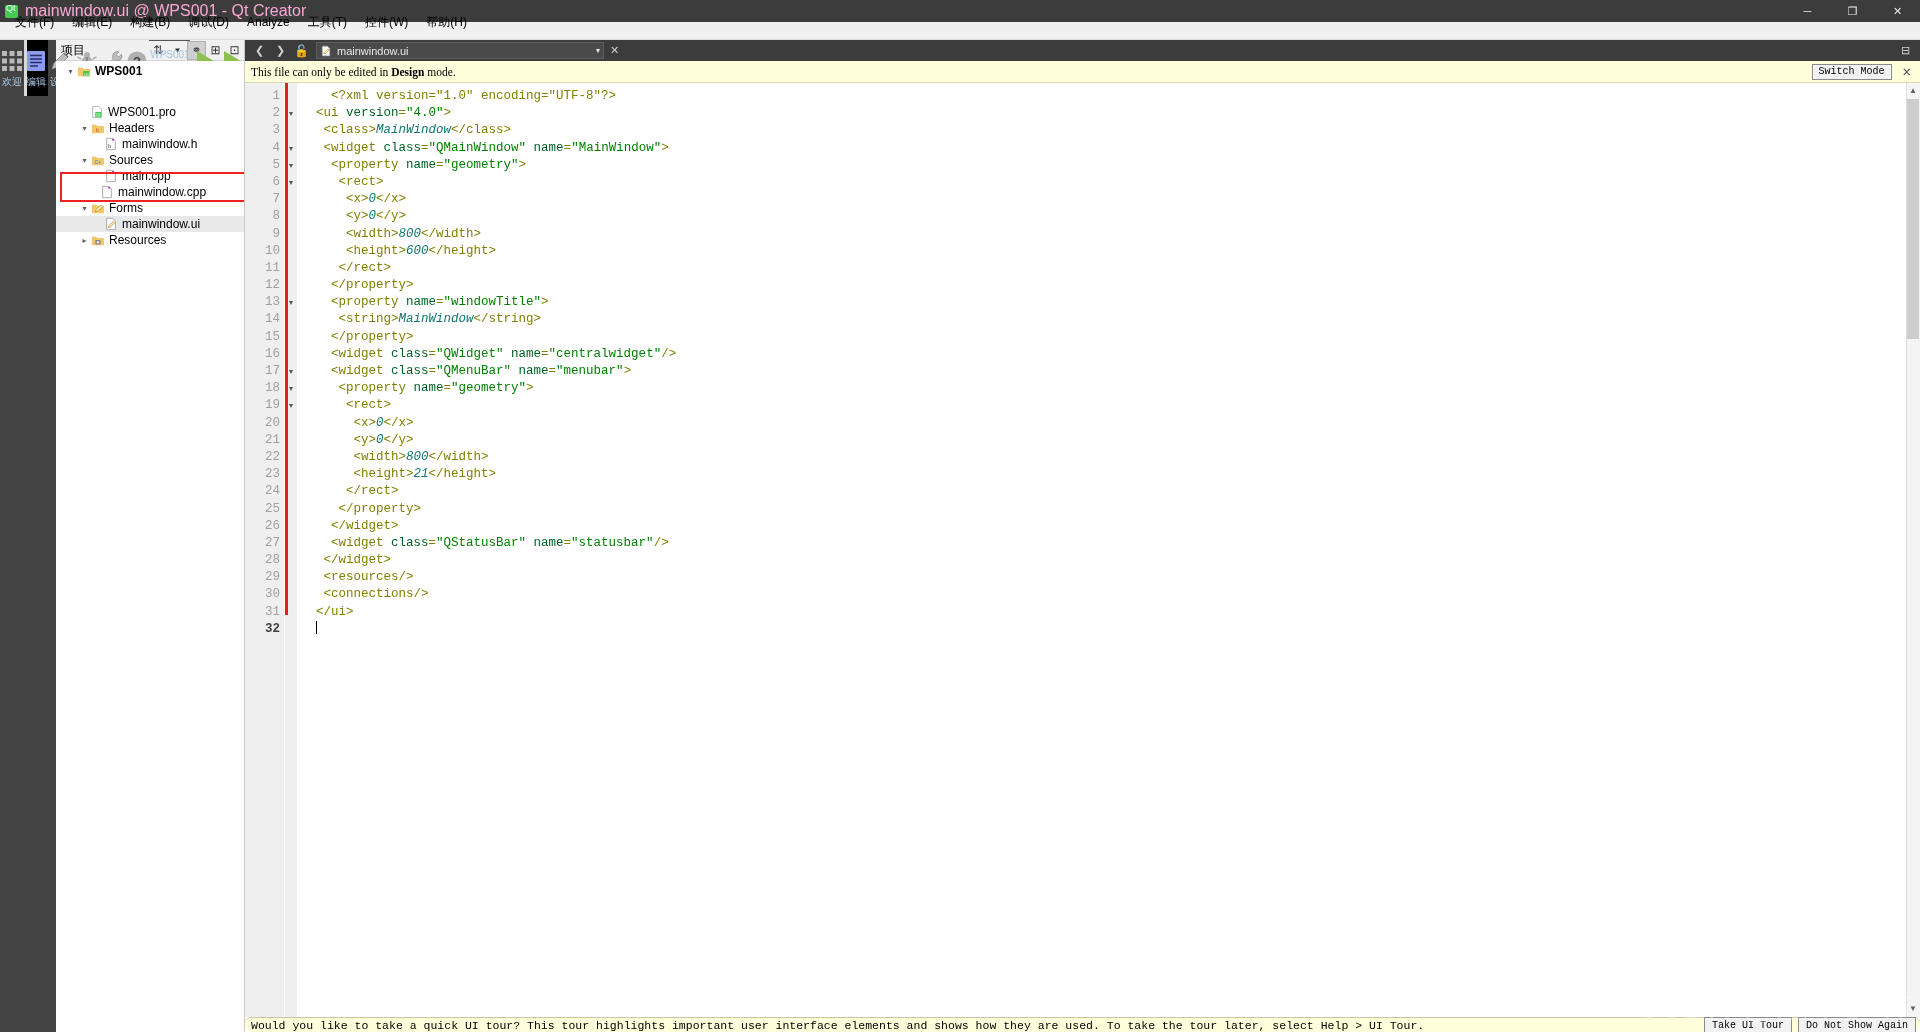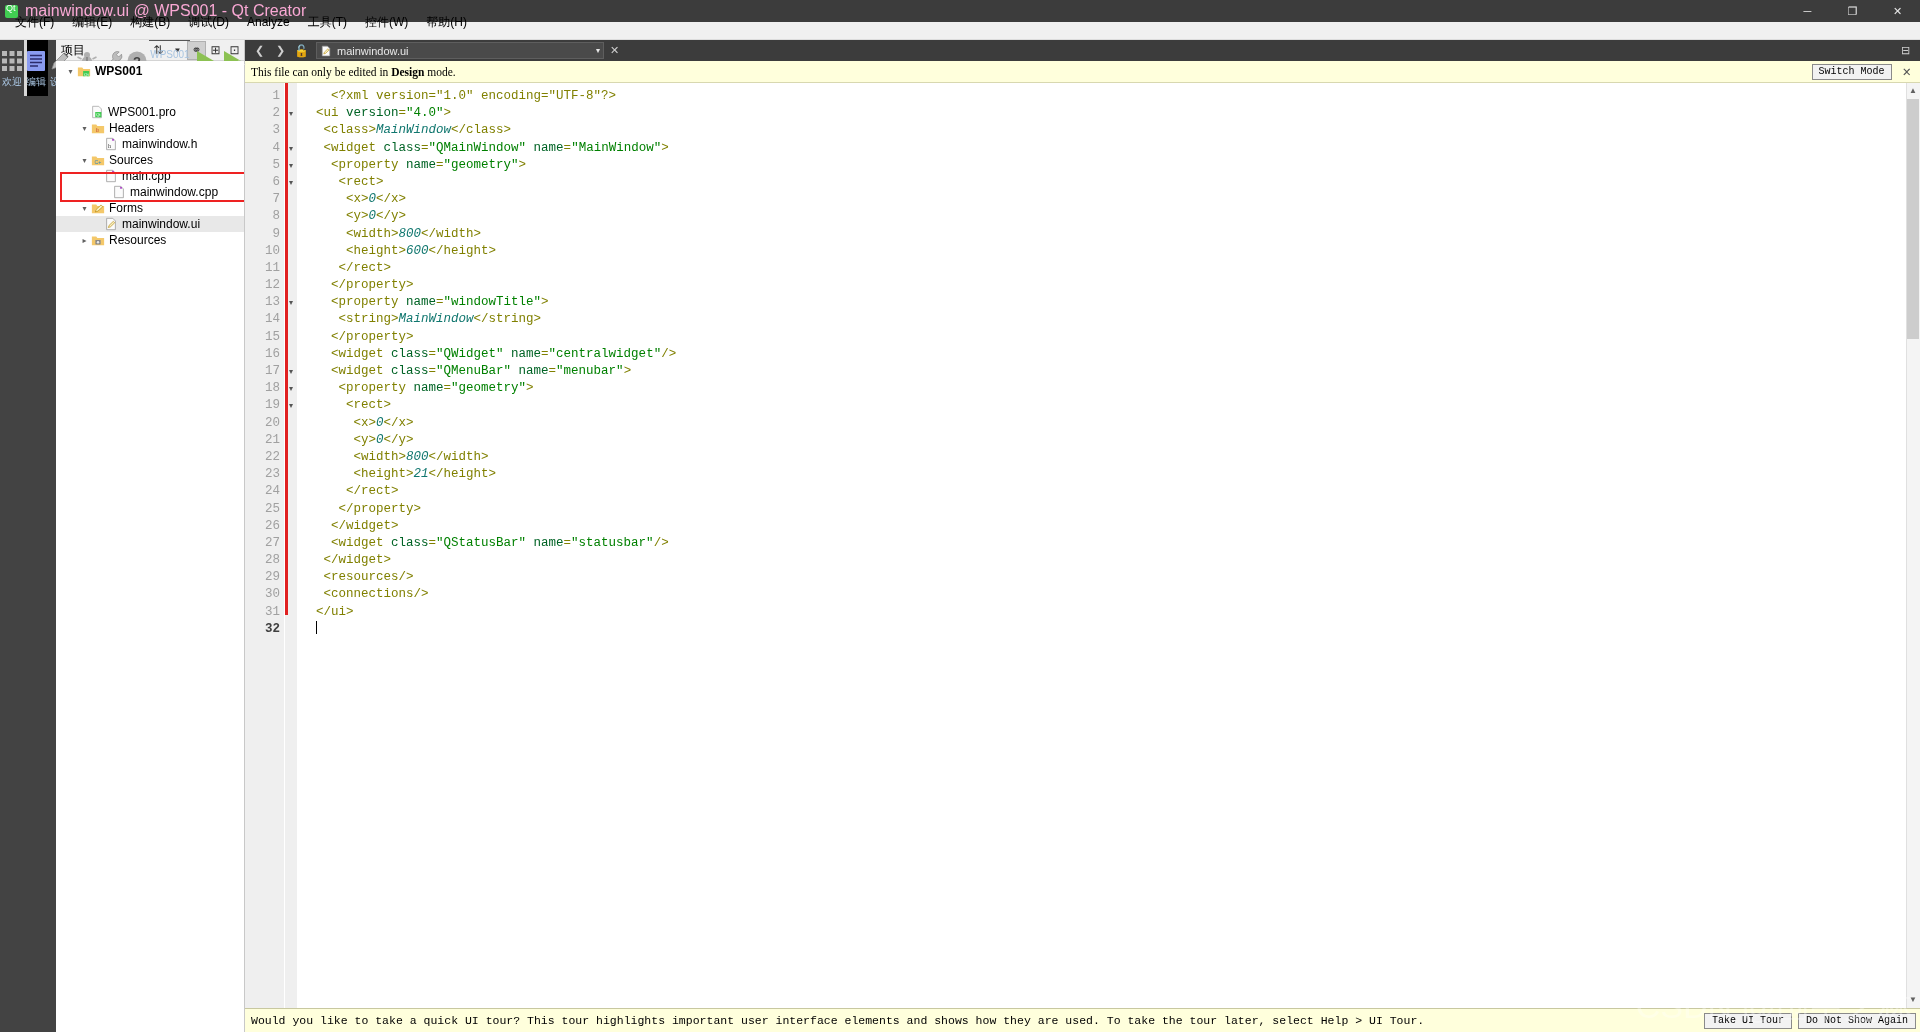--- a/index.html
+++ b/index.html
@@ -186,24 +186,25 @@
   #vthumb {
     position: absolute; right: 1px; top: 16px; width: 12px; height: 240px;
     background: #cdcdcd;
   }
   .sc-arrow { position: absolute; right: 1px; width: 12px; height: 14px;
               font-size: 8px; color: #606060; text-align: center;
               line-height: 14px; }
 
   
   #tourbar {
-    height: 24px; background: #ffffdc; border-top: 1px solid #c8c8a0;
+    height: 15px; background: #ffffdc; border-top: 1px solid #c8c8a0;
     display: flex; align-items: center; padding-left: 6px;
     font-family: "Liberation Mono", monospace; font-size: 11.5px; color: #000;
     position: relative;
+    border-radius: 6px;
   }
   #tourbar-text { flex: 1 1 auto; }
   #tour-actions { display: flex; align-items: center; margin-right: 4px; }
   .tour-btn {
     height: 16px; border: 1px solid #8a8a8a; background: #f2f2f2;
     font-family: "Liberation Mono", monospace; font-size: 10px;
     padding: 0 7px; display: flex; align-items: center;
     color: #000; margin-left: 6px;
   }
 
@@ -407,21 +408,21 @@
       </div>
 
       <div class="tree-row" style="padding-left:48px;">
         <svg class="tree-ico" viewBox="0 0 16 16">
           <path d="M3 1.5h7l3 3V14.5H3z" fill="#fbfbfb" stroke="#9a9a9a" stroke-width="0.9"></path>
           <path d="M9.6 2.6l1 0M9.1 3.4l2 0M10 2.2l0 2M10.8 2.2l0 2" stroke="#a335c0" stroke-width="0.8"></path>
         </svg>
         <span class="tree-label">main.cpp</span>
       </div>
 
-      <div class="tree-row" style="padding-left:56px;">
+      <div class="tree-row" style="padding-left:44px;">
         <svg class="tree-ico" viewBox="0 0 16 16">
           <path d="M3 1.5h7l3 3V14.5H3z" fill="#fbfbfb" stroke="#9a9a9a" stroke-width="0.9"></path>
           <path d="M9.6 2.6l1 0M9.1 3.4l2 0M10 2.2l0 2M10.8 2.2l0 2" stroke="#a335c0" stroke-width="0.8"></path>
         </svg>
         <span class="tree-label">mainwindow.cpp</span>
       </div>
 
       <div class="tree-row" style="padding-left:22px;">
         <span class="tw-arrow">▾</span>
         <svg class="tree-ico" viewBox="0 0 16 16">

